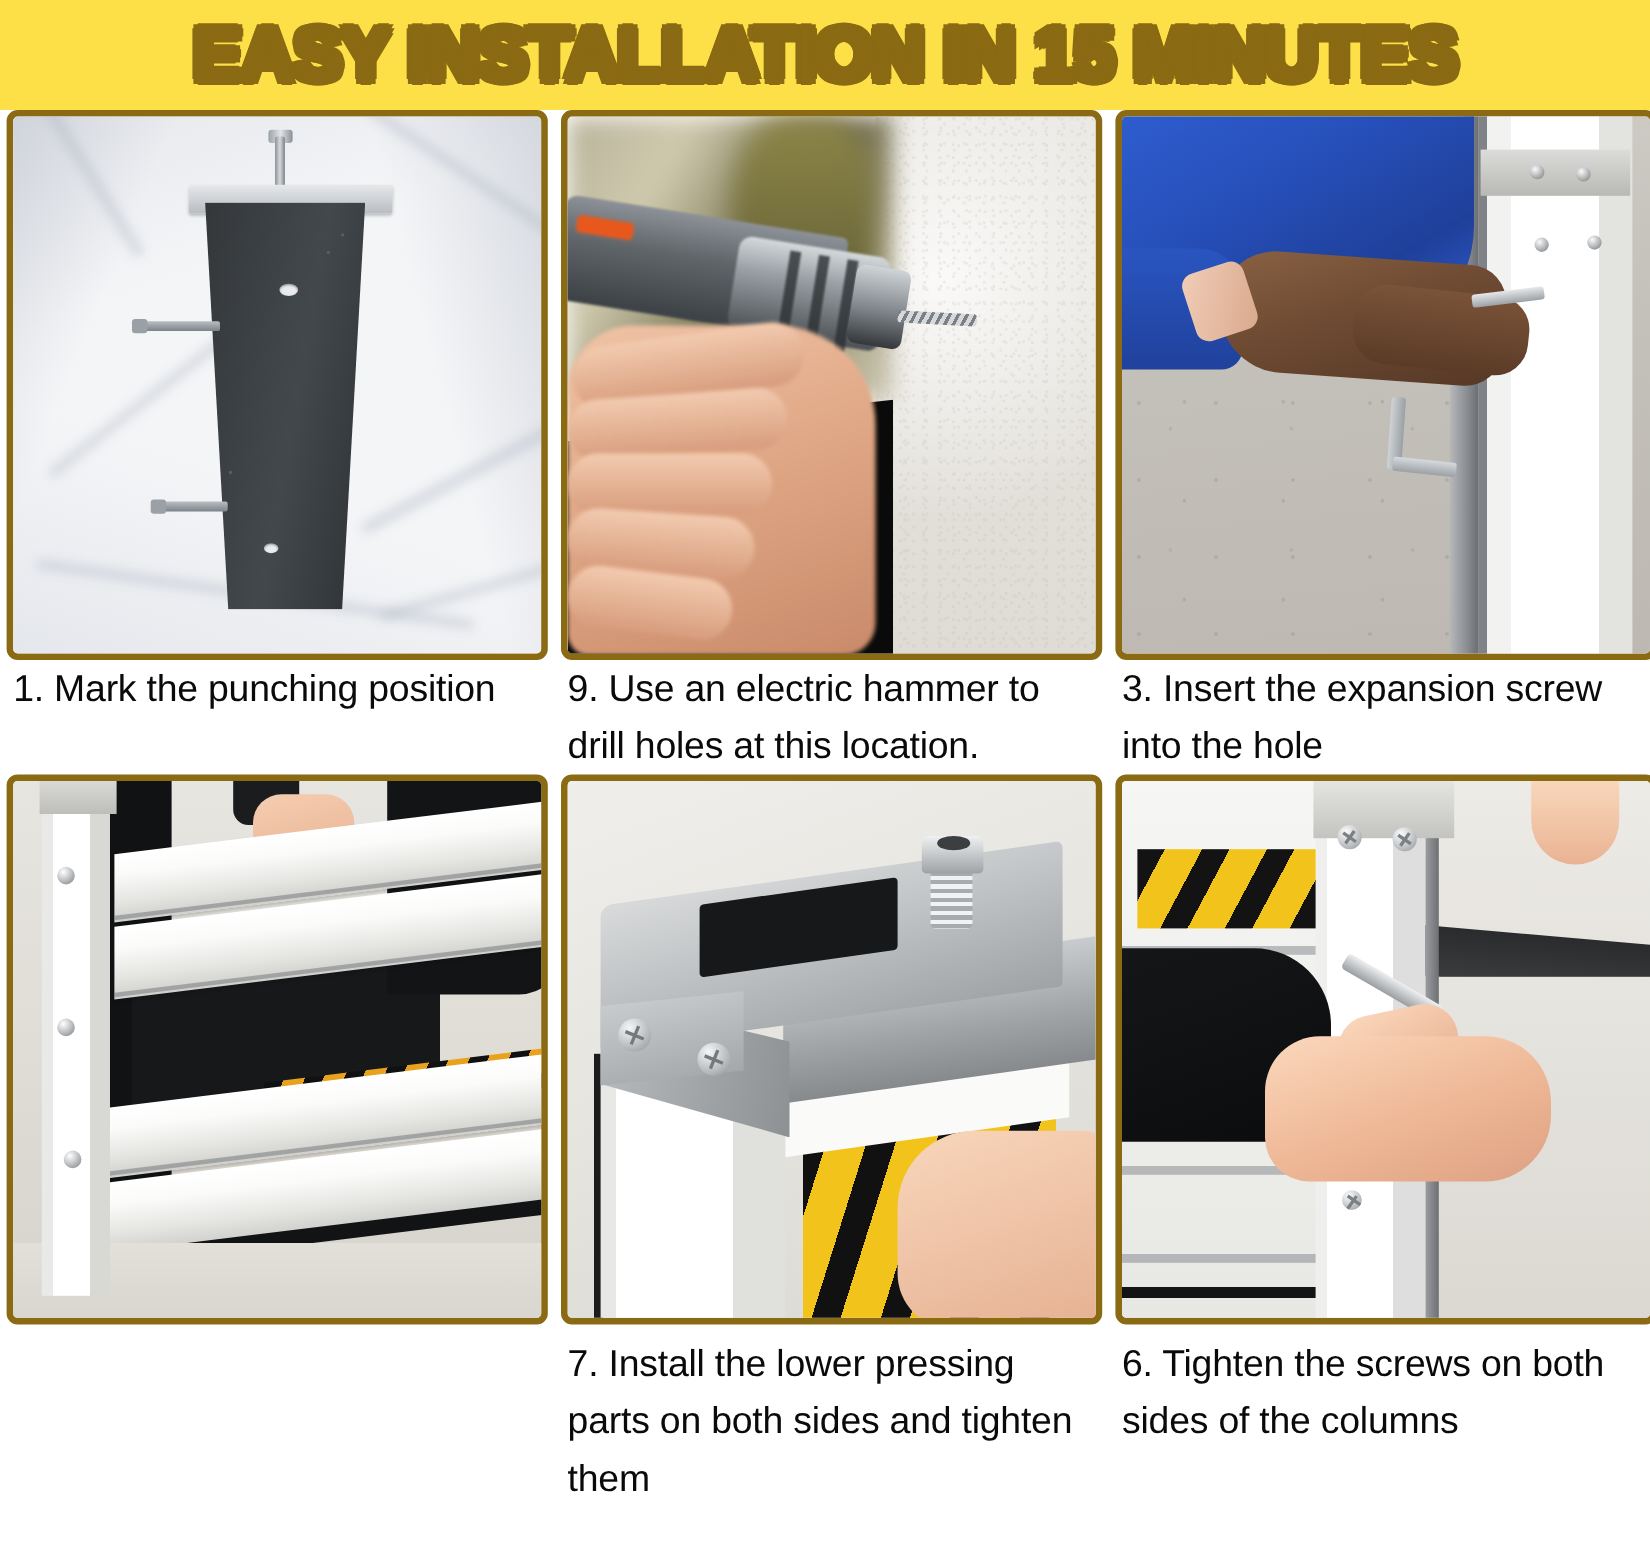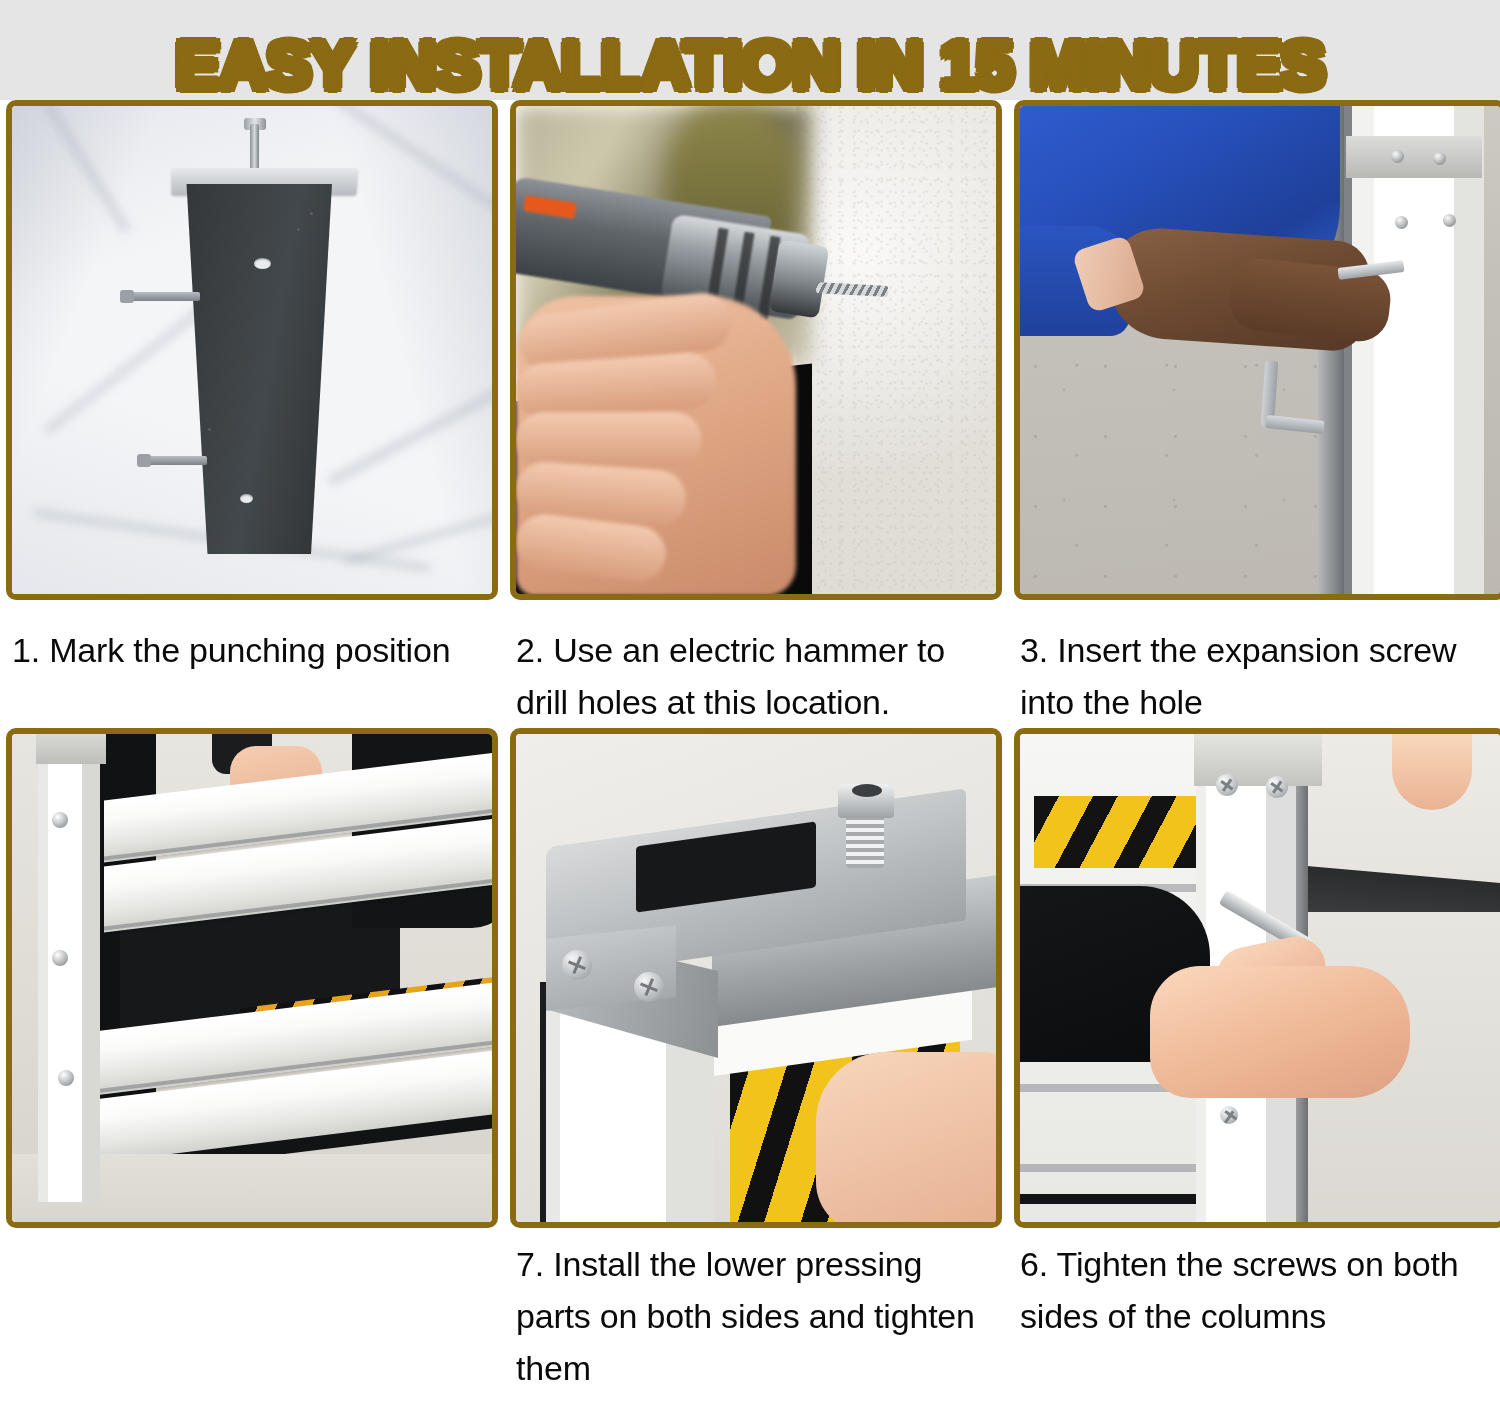--- a/index.html
+++ b/index.html
@@ -12,23 +12,23 @@
     height: 1403px;
     font-family: "Liberation Sans", sans-serif;
     overflow: hidden;
   }
 
   
   .title-bar {
     width: 1500px;
     height: 100px;
     display: flex;
-    align-items: flex-end;
+    align-items: center;
     justify-content: center;
-    background: #e5e5e5;
+    background: #fde047;
   }
   .title-text {
     font-family: "Liberation Sans", sans-serif;
     font-weight: bold;
     font-size: 67px;
     line-height: 70px;
     letter-spacing: -1px;
     color: #8a6a13;
     white-space: nowrap;
     position: relative;
@@ -73,21 +73,21 @@
     position: absolute;
     inset: 0;
     overflow: hidden;
   }
 
   .caption {
     font-family: "Liberation Sans", sans-serif;
     font-size: 34px;
     line-height: 52px;
     color: #0a0a0a;
-    padding: 24px 4px 0 6px;
+    padding: 0 4px 0 6px;
     letter-spacing: -0.2px;
   }
   .row2 .caption { padding-top: 10px; }
 
   
   .p1-bg {
     position: absolute; inset: 0;
     background:
       linear-gradient(112deg, rgba(190,195,205,0.55) 0%, rgba(255,255,255,0) 22%),
       linear-gradient(255deg, rgba(175,182,195,0.45) 0%, rgba(255,255,255,0) 26%),
@@ -521,21 +521,21 @@
         <div class="p2-chuck"></div>
         <div class="p2-bit"></div>
         <div class="p2-hand"></div>
         <div class="p2-finger p2-fg1"></div>
         <div class="p2-finger p2-fg2"></div>
         <div class="p2-finger p2-fg3"></div>
         <div class="p2-finger p2-fg4"></div>
         <div class="p2-finger p2-fg5"></div>
       </div>
     </div>
-    <div class="caption">2. Use an electric hammer to drill holes at this location.</div>
+    <div class="caption">9. Use an electric hammer to drill holes at this location.</div>
   </div>
 
   <div class="step row1">
     <div class="photo-frame">
       <div class="photo">
         <div class="p3-floor"></div>
         <div class="p3-colEdge"></div>
         <div class="p3-col"></div>
         <div class="p3-colTop"></div>
         <div class="p3-screw" style="right:54px; top:46px;"></div>

